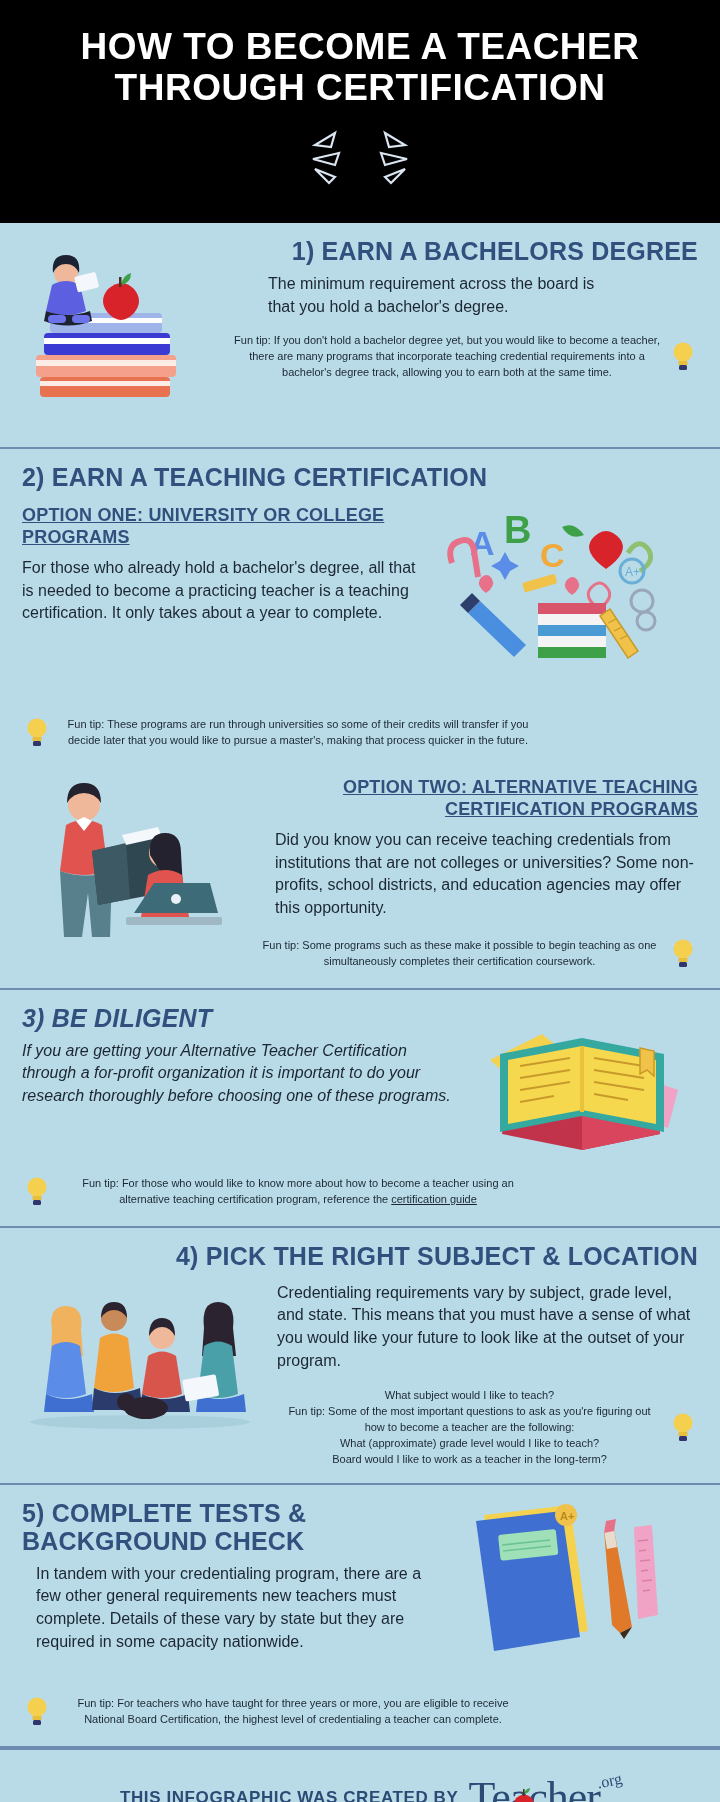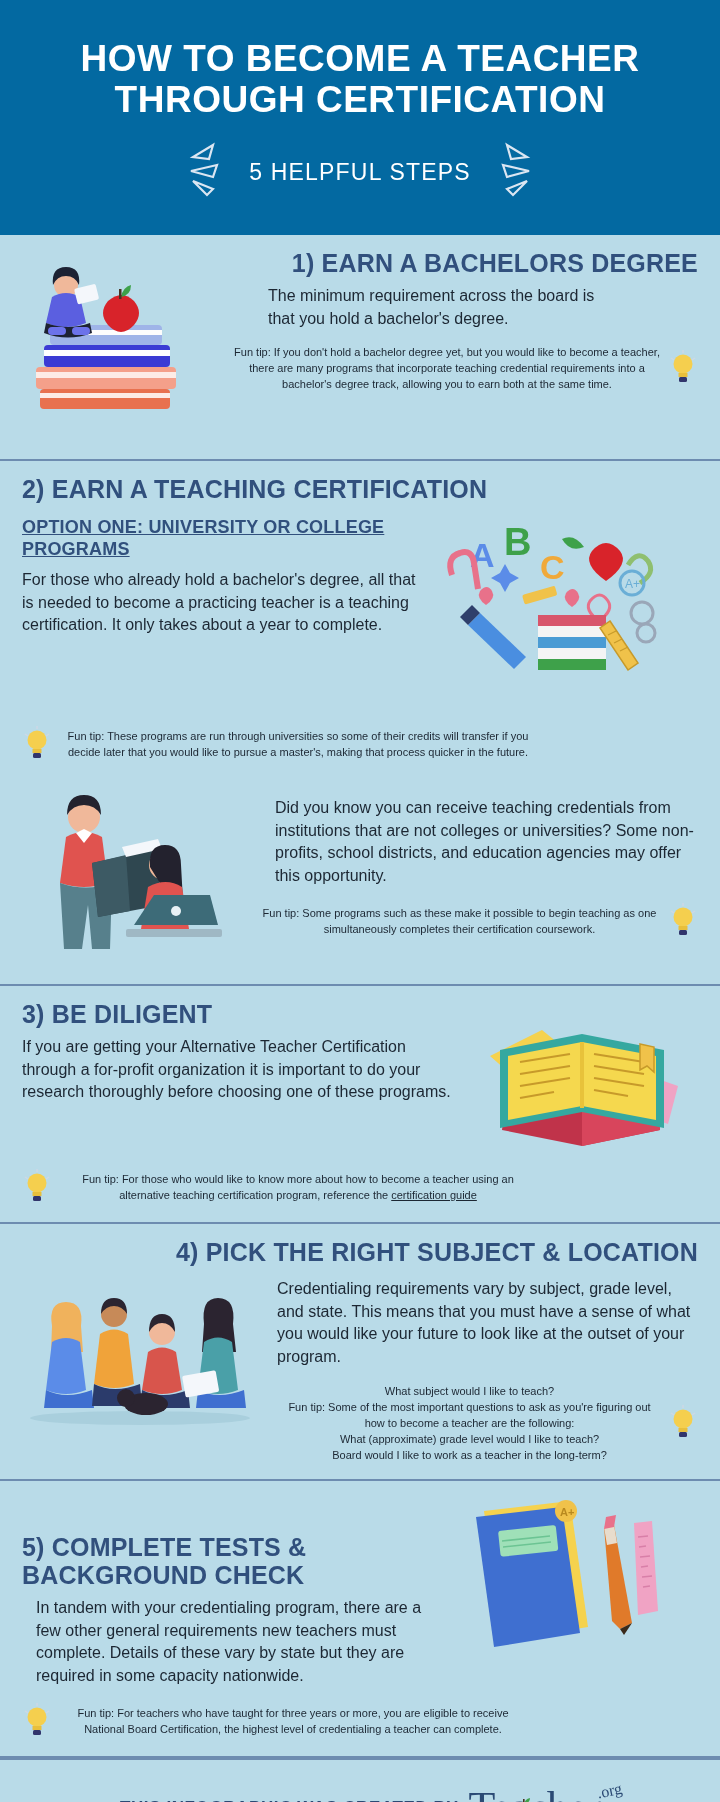--- a/index.html
+++ b/index.html
@@ -11,22 +11,22 @@
   .page {
     width: 720px;
     min-height: 1802px;
     position: relative;
     background: #b9dbe8;
     overflow: hidden;
   }
 
   
   .header {
-    background: #0369a1;
-    padding: 38px 40px 30px 40px;
+    background: #000000;
+    padding: 26px 40px 30px 40px;
     text-align: center;
     position: relative;
   }
   .header h1 {
     color: #ffffff;
     font-size: 37px;
     line-height: 1.12;
     font-weight: bold;
     letter-spacing: 0.5px;
     text-transform: uppercase;
@@ -150,21 +150,20 @@
   <div class="header">
     <h1>HOW TO BECOME A TEACHER THROUGH CERTIFICATION</h1>
     <div class="sub-row">
       <svg class="burst" viewBox="0 0 54 64">
         <g fill="none" stroke="#dbe6f2" stroke-width="2.2">
           <path d="M40 4 L20 16 L36 18 Z"></path>
           <path d="M44 24 L18 30 L40 36 Z"></path>
           <path d="M40 48 L20 40 L34 54 Z"></path>
         </g>
       </svg>
-      <h2>5 HELPFUL STEPS</h2>
       <svg class="burst" viewBox="0 0 54 64">
         <g fill="none" stroke="#dbe6f2" stroke-width="2.2" transform="translate(54,0) scale(-1,1)">
           <path d="M40 4 L20 16 L36 18 Z"></path>
           <path d="M44 24 L18 30 L40 36 Z"></path>
           <path d="M40 48 L20 40 L34 54 Z"></path>
         </g>
       </svg>
     </div>
   </div>
 
@@ -287,41 +286,42 @@
 
           <circle cx="142" cy="76" r="15" fill="#f0b89a"></circle>
           <path d="M128 78 q-2 -22 15 -22 q16 0 16 20 l2 36 l-12 0 z" fill="#23222e"></path>
           <path d="M126 98 q18 -10 34 0 l8 48 l-50 0z" fill="#e0534f"></path>
           <rect x="104" y="140" width="96" height="8" rx="2" fill="#9fb8c4"></rect>
           <path d="M112 136 L132 106 L188 106 L196 136 Z" fill="#3d6b78"></path>
           <circle cx="154" cy="122" r="5" fill="#e8f1f5"></circle>
         </svg>
       </div>
       <div class="txt">
+        <div class="sub-title" style="text-align:right;">OPTION TWO: ALTERNATIVE TEACHING CERTIFICATION PROGRAMS</div>
         <div class="body-text" style="margin-left:18px;">Did you know you can receive teaching credentials from institutions that are not colleges or universities? Some non-profits, school districts, and education agencies may offer this opportunity.</div>
         <div class="tip-row rtl">
           <svg class="bulb" viewBox="0 0 30 38">
             <circle cx="15" cy="15" r="9.5" fill="#f5cf4e"></circle>
             <rect x="10.5" y="24" width="9" height="4" fill="#e8bf3c"></rect>
             <rect x="11" y="28" width="8" height="5" rx="1.5" fill="#31356b"></rect>
             <g stroke="#cfd8e6" stroke-width="1.4">
               <line x1="15" y1="1" x2="15" y2="4"></line>
               <line x1="3" y1="9" x2="6" y2="11"></line>
               <line x1="27" y1="9" x2="24" y2="11"></line>
             </g>
           </svg>
           <div class="tip" style="flex:1 1 auto;">Fun tip: Some programs such as these make it possible to begin teaching as one simultaneously completes their certification coursework.</div>
         </div>
       </div>
     </div>
   </div>
 
   <div class="section">
     <div class="cols">
-      <div class="txt" style="max-width:440px;">
+      <div class="txt" style="max-width:440px;font-style:italic;">
         <div class="sec-title">3) BE DILIGENT</div>
         <div class="body-text"> If you are getting your Alternative Teacher Certification through a for-profit organization it is important to do your research thoroughly before choosing one of these programs.</div>
       </div>
       <div class="art">
         <svg width="200" height="150" viewBox="0 0 200 150">
           <path d="M8 56 L60 30 L92 56 L40 84 Z" fill="#f5d24e"></path>
           <g stroke="#c79a2a" stroke-width="1.4">
             <line x1="28" y1="60" x2="58" y2="46"></line>
             <line x1="36" y1="68" x2="66" y2="54"></line>
           </g>
@@ -411,21 +411,21 @@
             <div class="tip">What (approximate) grade level would I like to teach?</div>
             <div class="tip">Board would I like to work as a teacher in the long-term?</div>
           </div>
         </div>
       </div>
     </div>
   </div>
 
   <div class="section">
     <div class="cols">
-      <div class="txt" style="max-width:420px;margin-top:38px;">
+      <div class="txt" style="max-width:420px;">
         <div class="sec-title">5) COMPLETE TESTS &amp; BACKGROUND CHECK</div>
         <div class="body-text" style="margin-left:14px;">In tandem with your credentialing program, there are a few other general requirements new teachers must complete. Details of these vary by state but they are required in some capacity nationwide.</div>
       </div>
       <div class="art">
         <svg width="200" height="175" viewBox="0 0 200 175">
           <path d="M22 16 L108 6 L126 132 L40 146 Z" fill="#f5d24e"></path>
           <path d="M14 22 L100 12 L118 138 L32 152 Z" fill="#3f6fd0"></path>
           <rect x="36" y="36" width="58" height="26" rx="3" fill="#9fe0b8" transform="rotate(-6 36 36)"></rect>
           <g stroke="#6cc493" stroke-width="1.6">
             <line x1="40" y1="46" x2="88" y2="41"></line>

